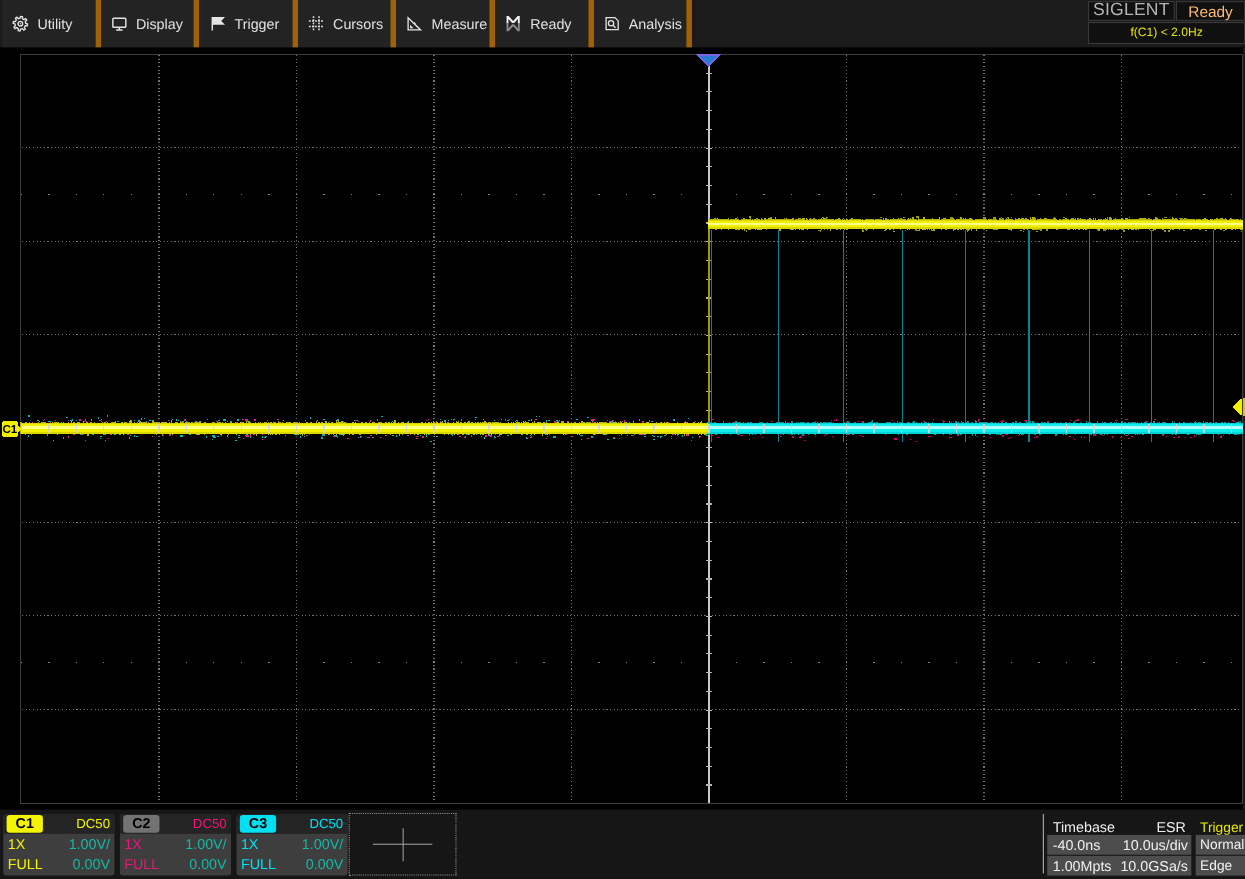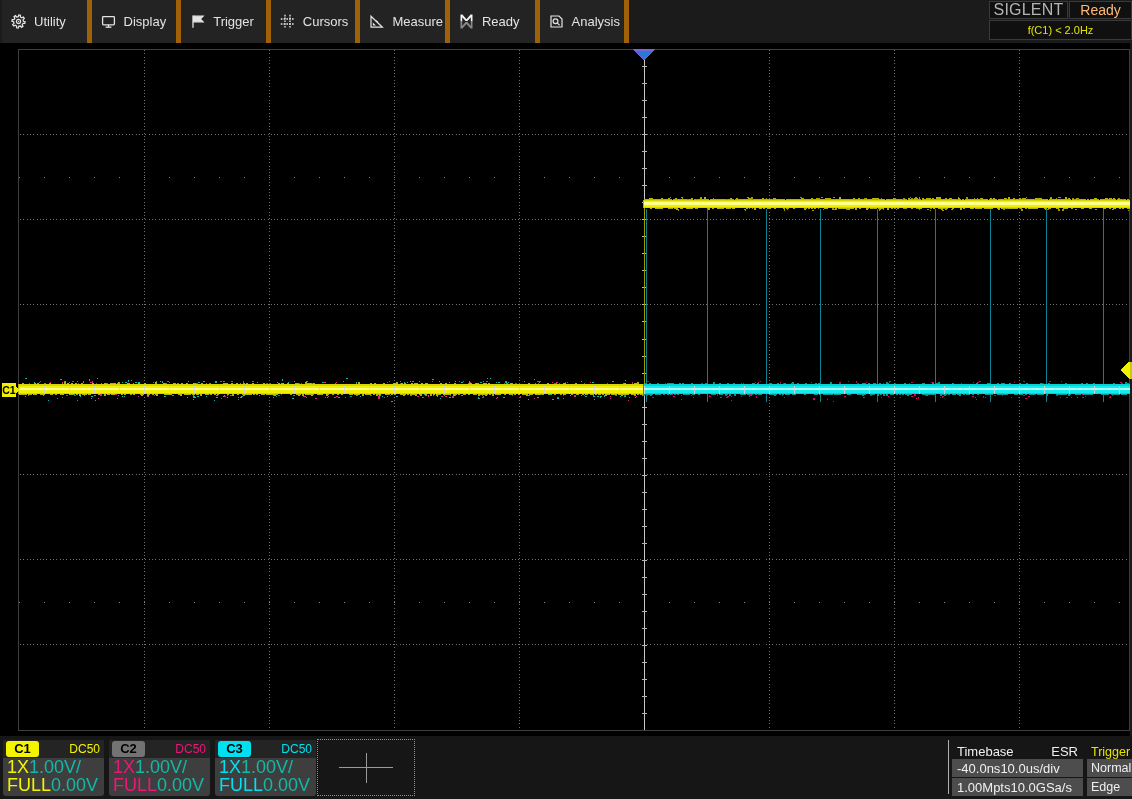--- a/index.html
+++ b/index.html
@@ -11,29 +11,29 @@
 .tbox{position:absolute;background:#101010;border:1px solid #3a3a3a;display:flex;align-items:center;justify-content:center}
 #siglent{left:0;top:1px;width:79px;height:18px;color:#b4b4b4;font-weight:normal;font-size:16px;letter-spacing:0.2px}
 #ready{left:80px;top:1px;width:63px;height:18px;color:#fdba74;font-size:14px}
 #fc1{left:0;top:19.5px;width:143px;height:20.5px;color:#e4e400;font-size:11px}
 
 #botbar{position:absolute;left:0;top:736px;width:1132px;height:63px;background:#161616}
 .chan{position:absolute;top:3.5px;width:101px;height:56px;background:#3e3e3e;border-radius:3px;overflow:hidden}
 .chead{position:relative;height:18.5px;background:#242424}
 .ctab{position:absolute;left:3px;top:1.5px;width:33px;height:16px;border-radius:3px;color:#000;font-weight:bold;font-size:13px;text-align:center;line-height:16px}
 .cdc{position:absolute;right:4px;top:2px;font-size:12px}
-.crow{display:flex;padding:0 4px;font-size:18px;height:18.5px;align-items:center}
+.crow{display:flex;justify-content:space-between;padding:0 4px;font-size:13px;height:18.5px;align-items:center}
 .cv{color:#14b8a6}
 #xbox{position:absolute;left:317px;top:3px;width:98px;height:57px;border:1px dotted #8f8f8f}
 #xh{position:absolute;left:339px;top:31.2px;width:54px;height:1px;background:#9a9a9a}
 #xv{position:absolute;left:365.5px;top:16.5px;width:1px;height:30px;background:#9a9a9a}
 #vline{position:absolute;left:948px;top:4px;width:1px;height:54px;background:#b0b0b0}
 .ibox{position:absolute;top:3.5px;font-size:13px;color:#f0f0f0}
 .ihead{height:19px;display:flex;justify-content:space-between;align-items:flex-end;padding:0 5px}
-.irow{height:18px;background:#4d4d4d;display:flex;justify-content:flex-start;align-items:center;padding:0 3px 0 5px;margin-top:0.8px}
+.irow{height:18px;background:#4d4d4d;display:flex;justify-content:space-between;align-items:center;padding:0 3px 0 5px;margin-top:0.8px}
 #tbbox{left:952px;width:131px}
 #trbox{left:1087px;width:45px}
 #trbox .ihead,#trbox .irow{padding:0 0 0 4px;justify-content:flex-start}
 #trbox{font-size:12.5px}
 #trbox .irow{width:45px}
 </style></head><body>
 <div id="page">
 <svg width="1132" height="693" viewBox="0 43 1132 693" shape-rendering="crispEdges" style="position:absolute;left:0;top:43px">
 <rect x="0" y="43" width="1132" height="693" fill="#000"></rect>
 <rect x="1130" y="43" width="2" height="693" fill="#1b1b1b"></rect>

